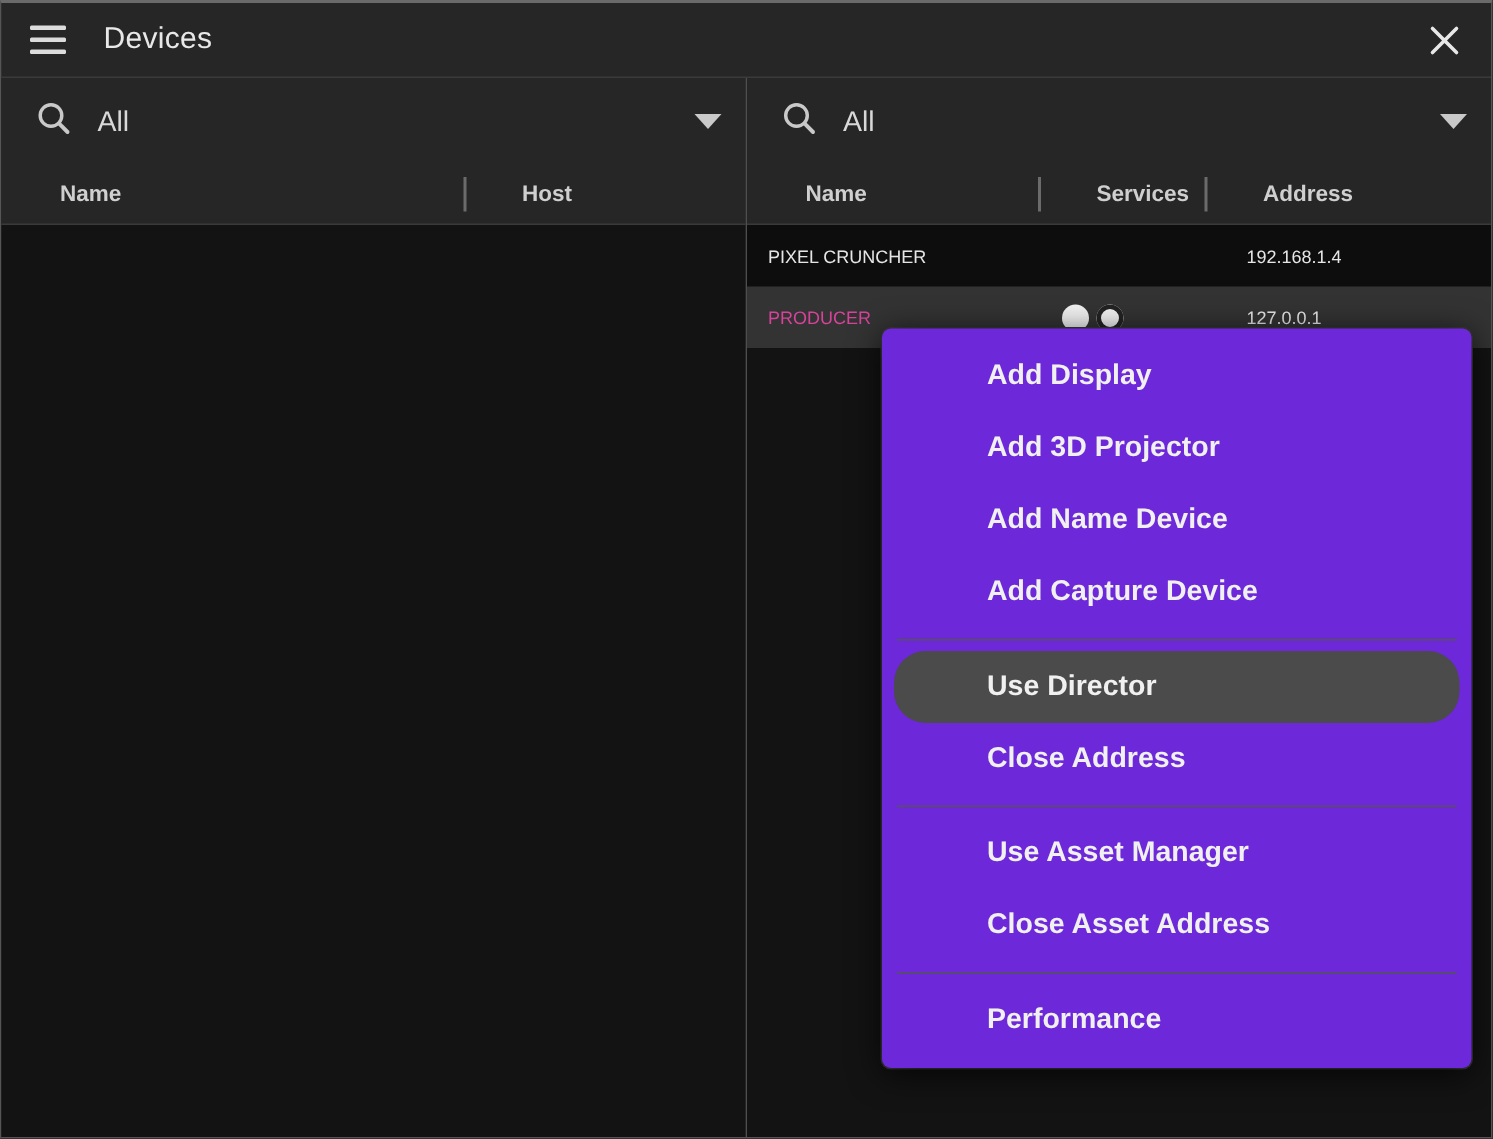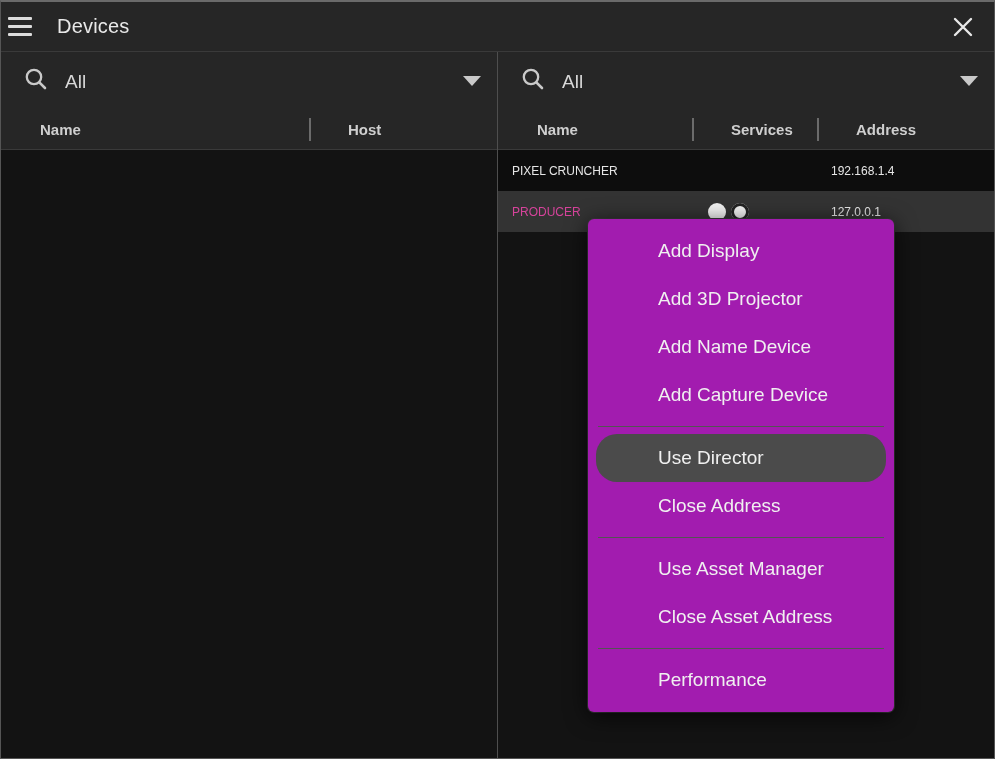--- a/index.html
+++ b/index.html
@@ -23,21 +23,21 @@
     flex-direction: column;
   }
 
   
   .titlebar {
     height: 50px;
     min-height: 50px;
     background: #262626;
     display: flex;
     align-items: center;
-    padding: 0 0 0 2px;
+    padding: 0 0 0 14px;
     border-bottom: 1px solid #3a3a3a;
     position: relative;
   }
   .hamburger {
     width: 34px;
     height: 34px;
     display: flex;
     flex-direction: column;
     justify-content: center;
     align-items: center;
@@ -159,26 +159,27 @@
   .svc-dot.ring {
     background: #f2f2f2;
     box-shadow: inset 0 0 0 3px #232323;
   }
 
   
   .ctx-menu {
     position: absolute;
     left: 587px;
     top: 217px;
-    width: 306px;
-    background: #a21caf;
+    width: 393px;
+    background: #6d28d9;
     border-radius: 6px;
     box-shadow: 0 4px 22px rgba(0,0,0,.75), 0 0 0 1px #3b3b3b;
     padding: 8px 8px;
     z-index: 50;
+    font-weight: bold;
   }
   .ctx-item {
     height: 48px;
     display: flex;
     align-items: center;
     padding-left: 62px;
     color: #f0f0f0;
     font-size: 19px;
     border-radius: 4px;
     cursor: pointer;
@@ -247,21 +248,21 @@
           </svg>
         </span>
         <span class="search-value" placeholder="All">All</span>
         <span class="caret-down"></span>
       </div>
 
       <div class="col-head">
         <div class="col" style="width:194px">
           <span>Name</span>
         </div>
-        <div class="col" style="width:125px">
+        <div class="col" style="width:111px">
           <span>Services</span>
         </div>
         <div class="col" style="flex:1">
           <span>Address</span>
         </div>
       </div>
 
       <div class="rows">
 
         <div class="row alt">

